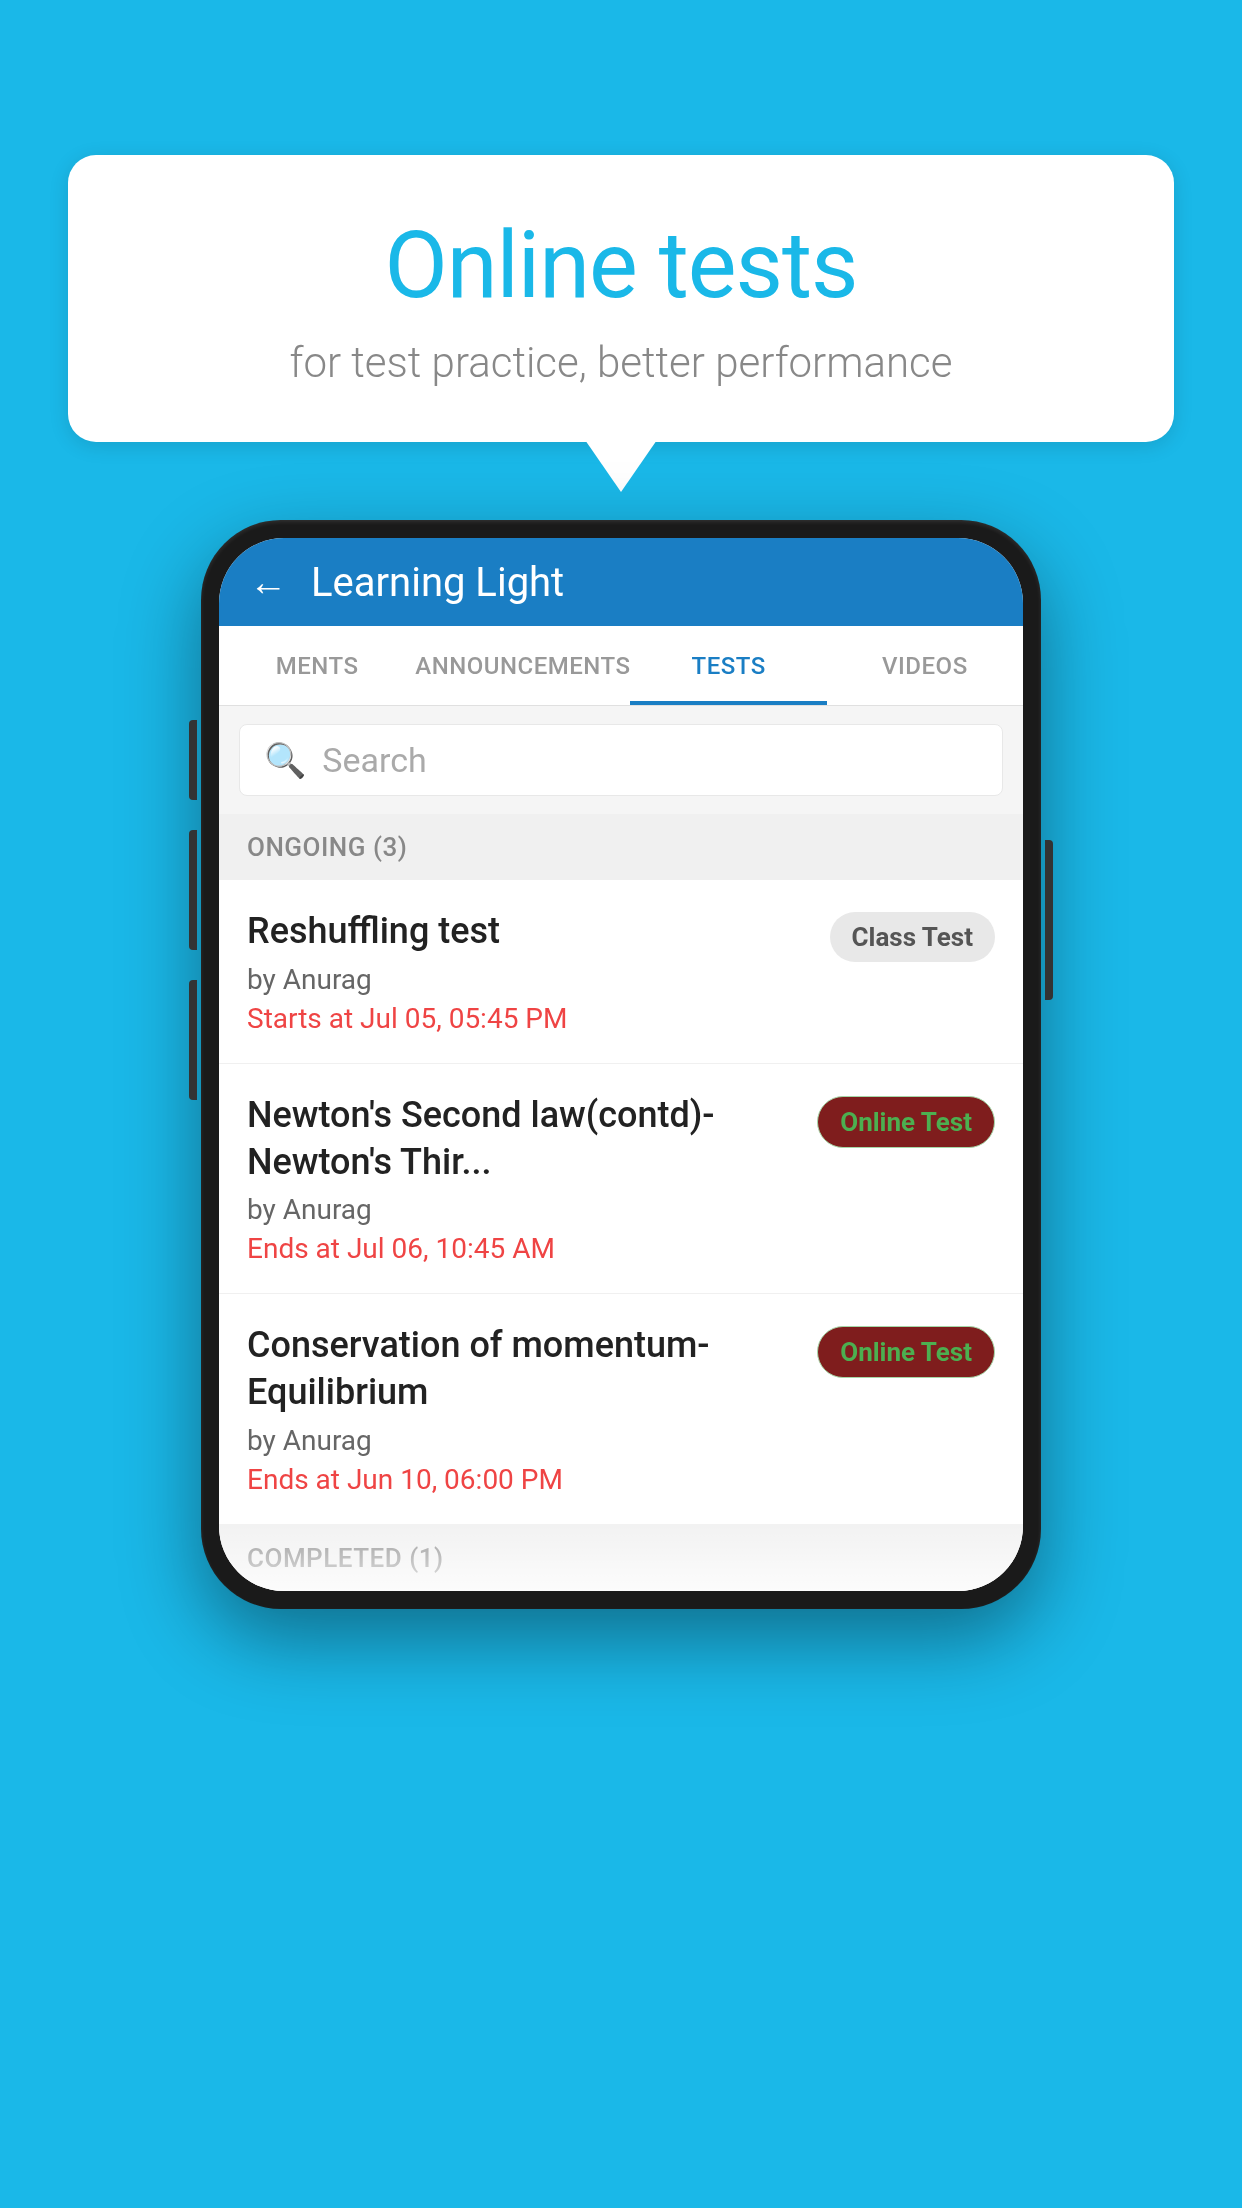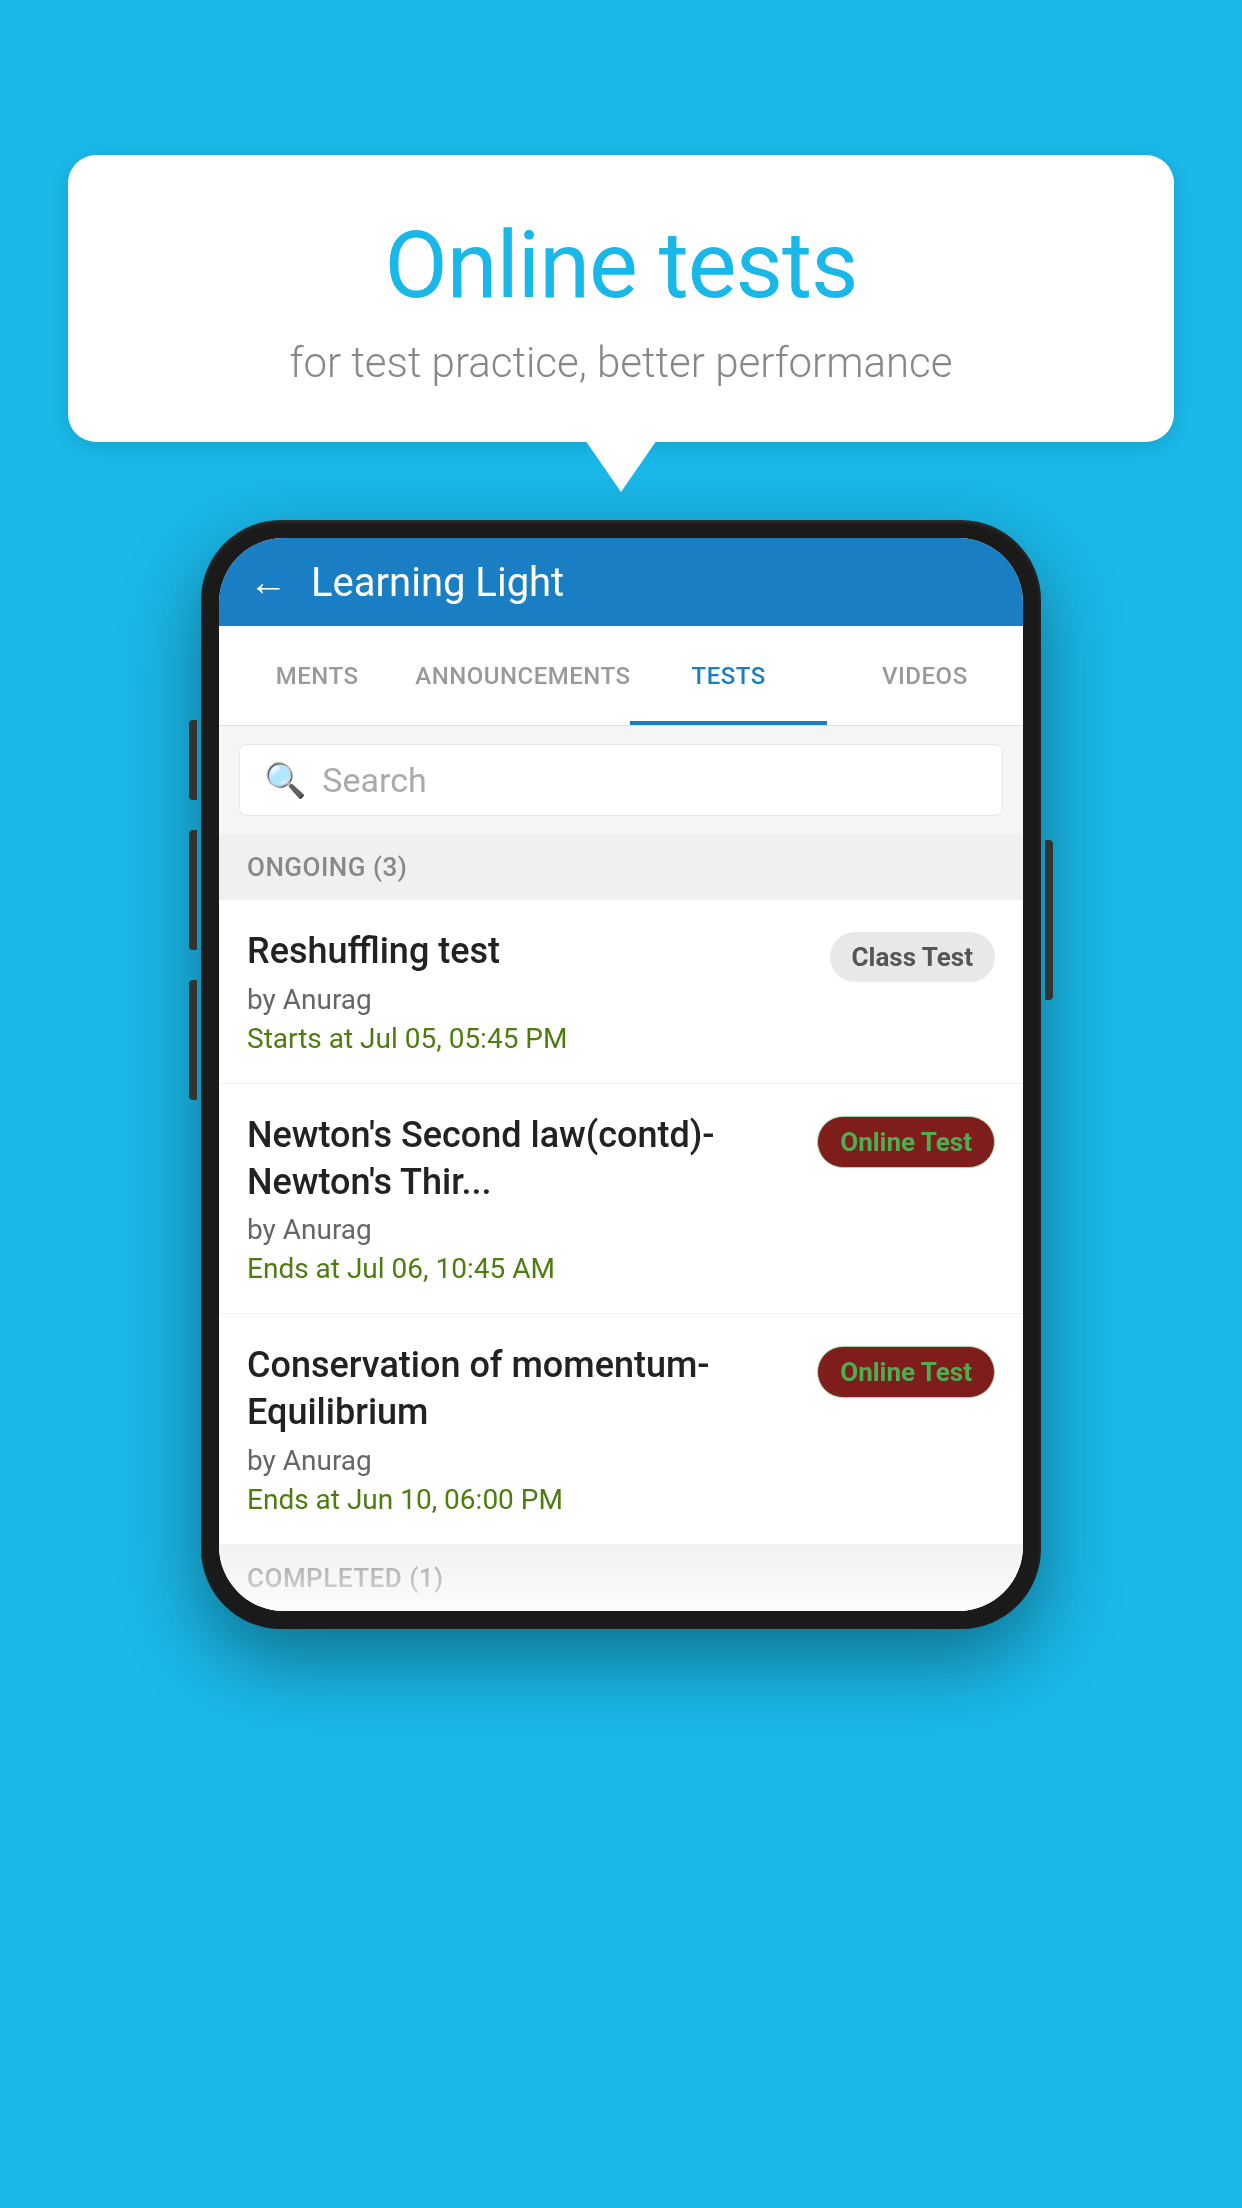--- a/index.html
+++ b/index.html
@@ -144,21 +144,21 @@
       color: white;
       font-size: 40px;
       font-weight: 400;
     }
 
     
     .tabs-bar {
       background: white;
       display: flex;
       border-bottom: 1px solid #e0e0e0;
-      height: 100px;
+      height: 80px;
       align-items: stretch;
     }
     .tab-item {
       flex: 1;
       display: flex;
       align-items: center;
       justify-content: center;
       font-size: 24px;
       font-weight: 500;
       color: #999;
@@ -237,21 +237,21 @@
       line-height: 1.3;
       margin-bottom: 8px;
     }
     .test-by {
       font-size: 28px;
       color: #666;
       margin-bottom: 6px;
     }
     .test-date {
       font-size: 28px;
-      color: #4d7c0f;
+      color: #ef4444;
     }
     .test-badge {
       padding: 10px 22px;
       border-radius: 30px;
       font-size: 26px;
       font-weight: 700;
       white-space: nowrap;
       flex-shrink: 0;
       margin-top: 4px;
     }

